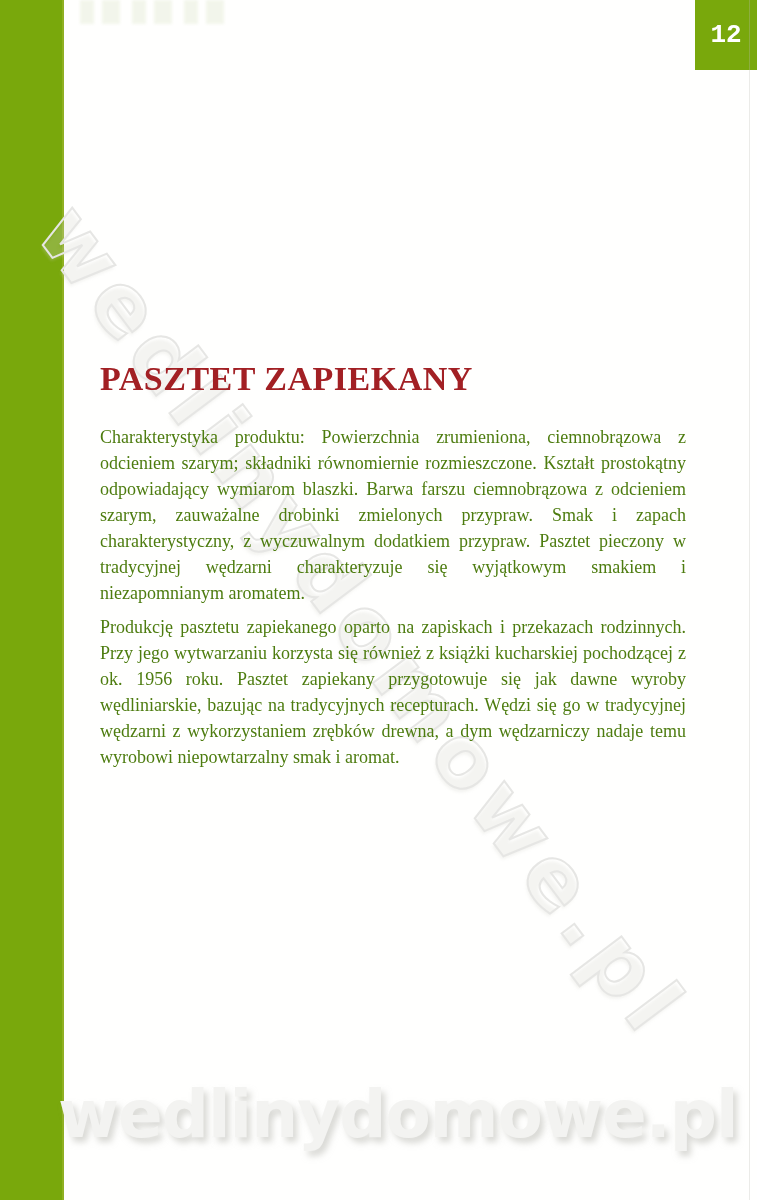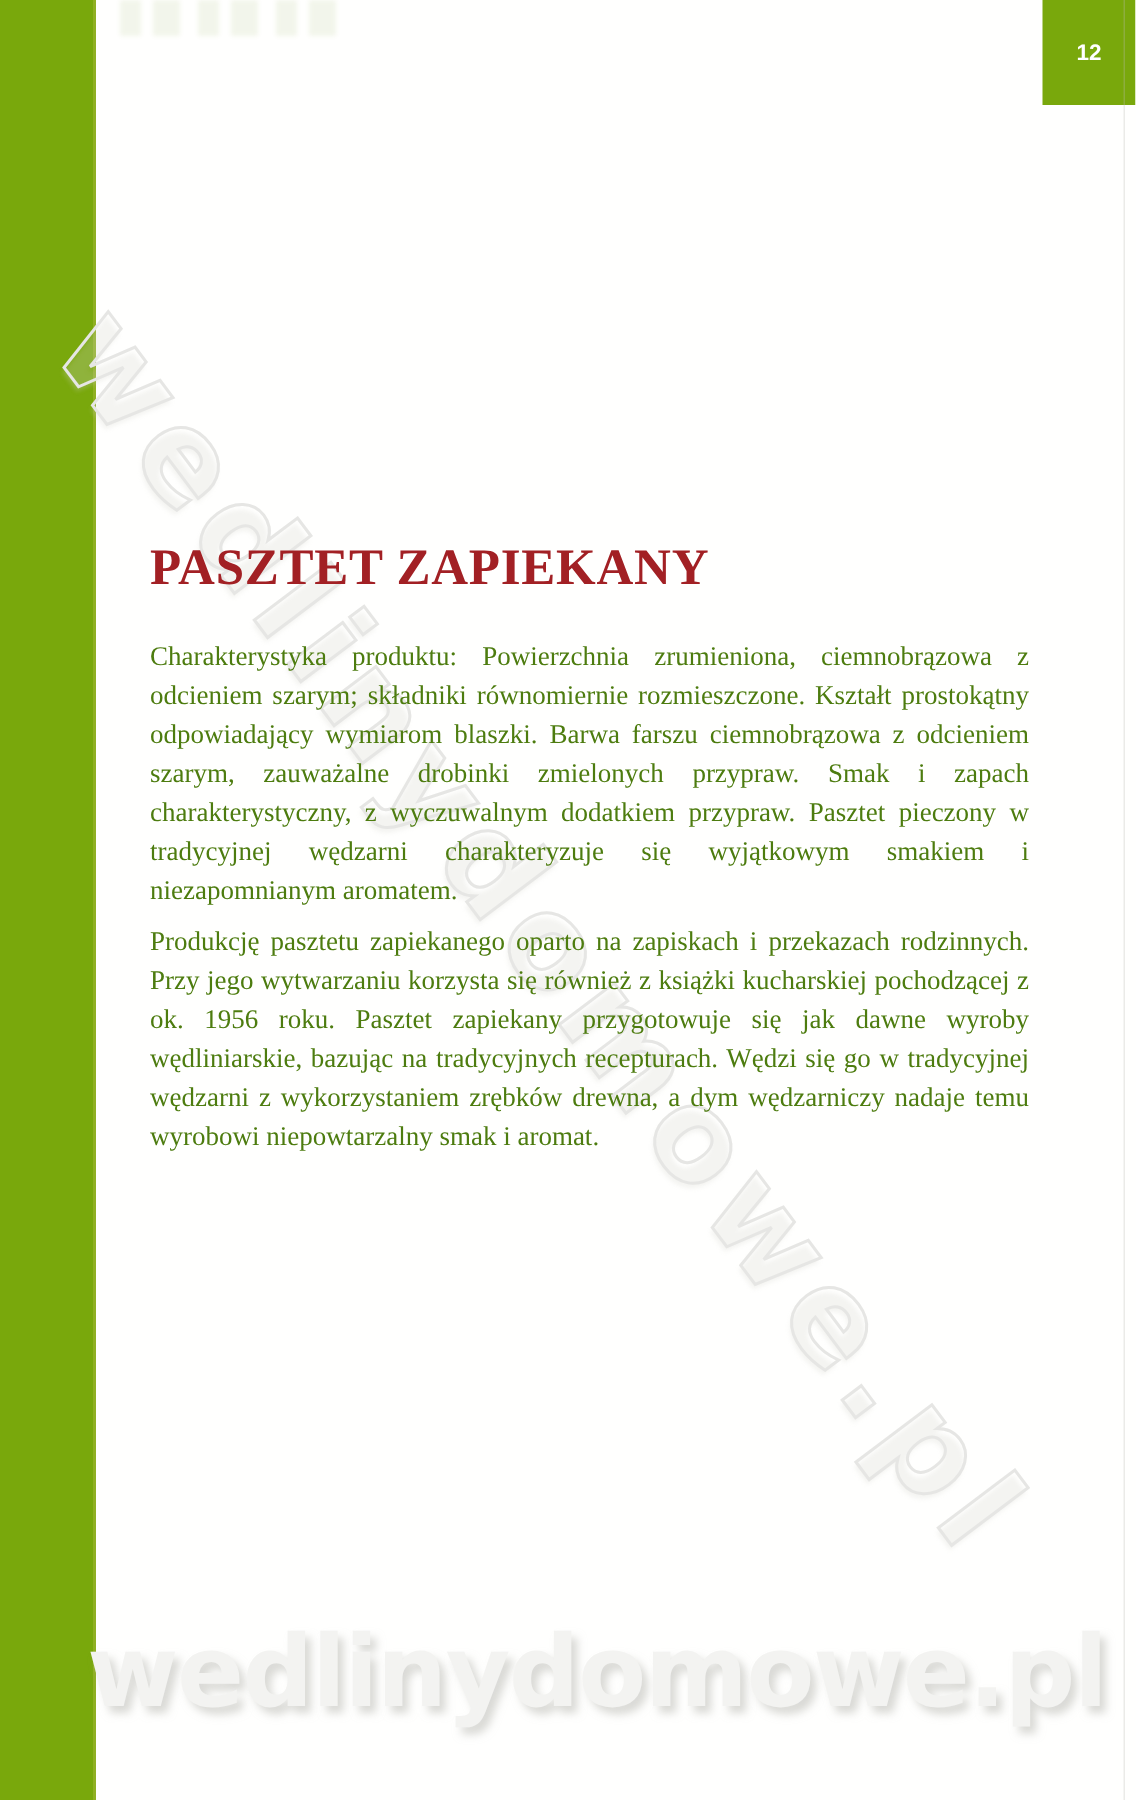--- a/index.html
+++ b/index.html
@@ -29,23 +29,23 @@
     position: absolute;
     left: 695px; top: 0;
     right: 0;
     height: 70px;
     background: #79a80c;
     display: flex;
     align-items: center;
     justify-content: center;
   }
   .page-badge span {
-    font-family: Liberation Sans, sans-serif;
+    font-family: Liberation Mono, monospace;
     font-weight: bold;
-    font-size: 15px;
+    font-size: 26px;
     color: #ffffff;
   }
 
   
   .ghost-artifact {
     position: absolute;
     left: 80px; top: 0;
     width: 148px; height: 24px;
     background: repeating-linear-gradient(90deg,
       #8aa84a 0 14px, transparent 14px 22px,

